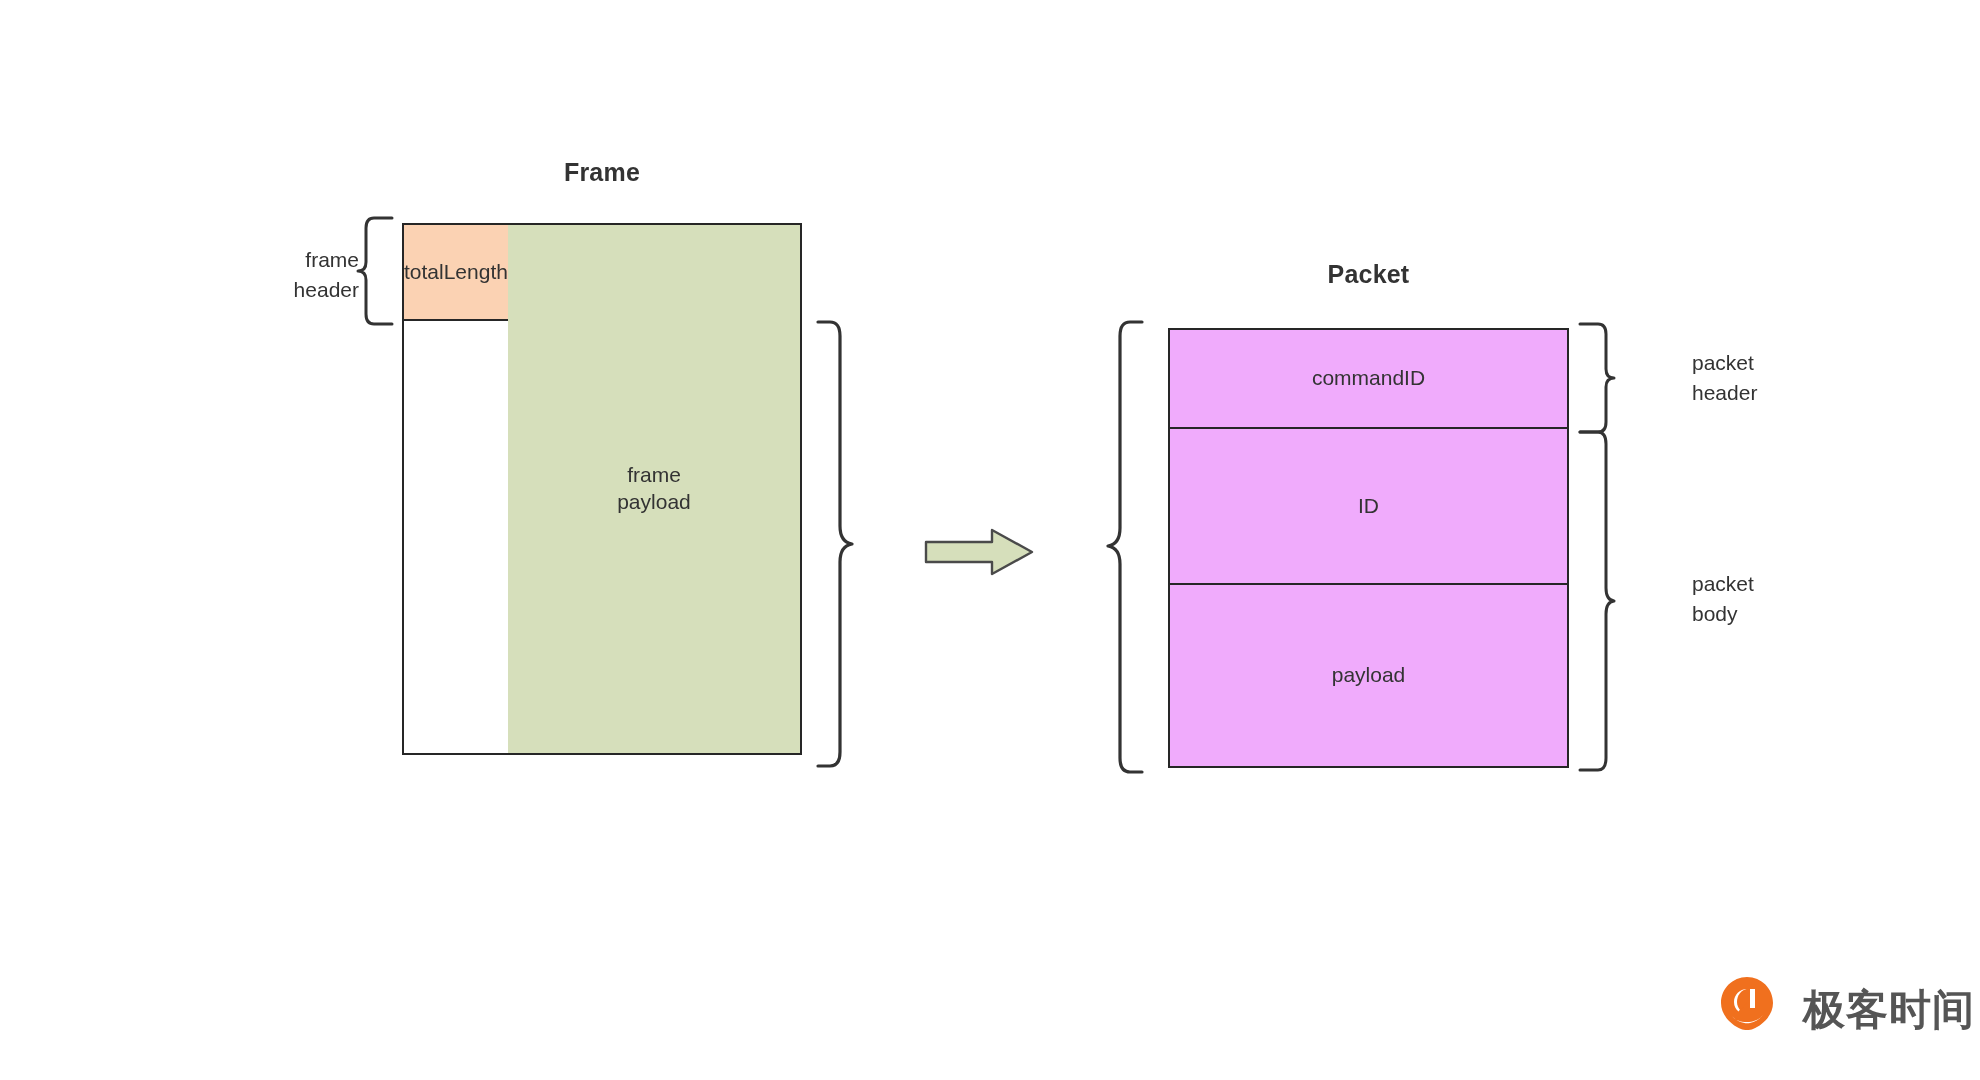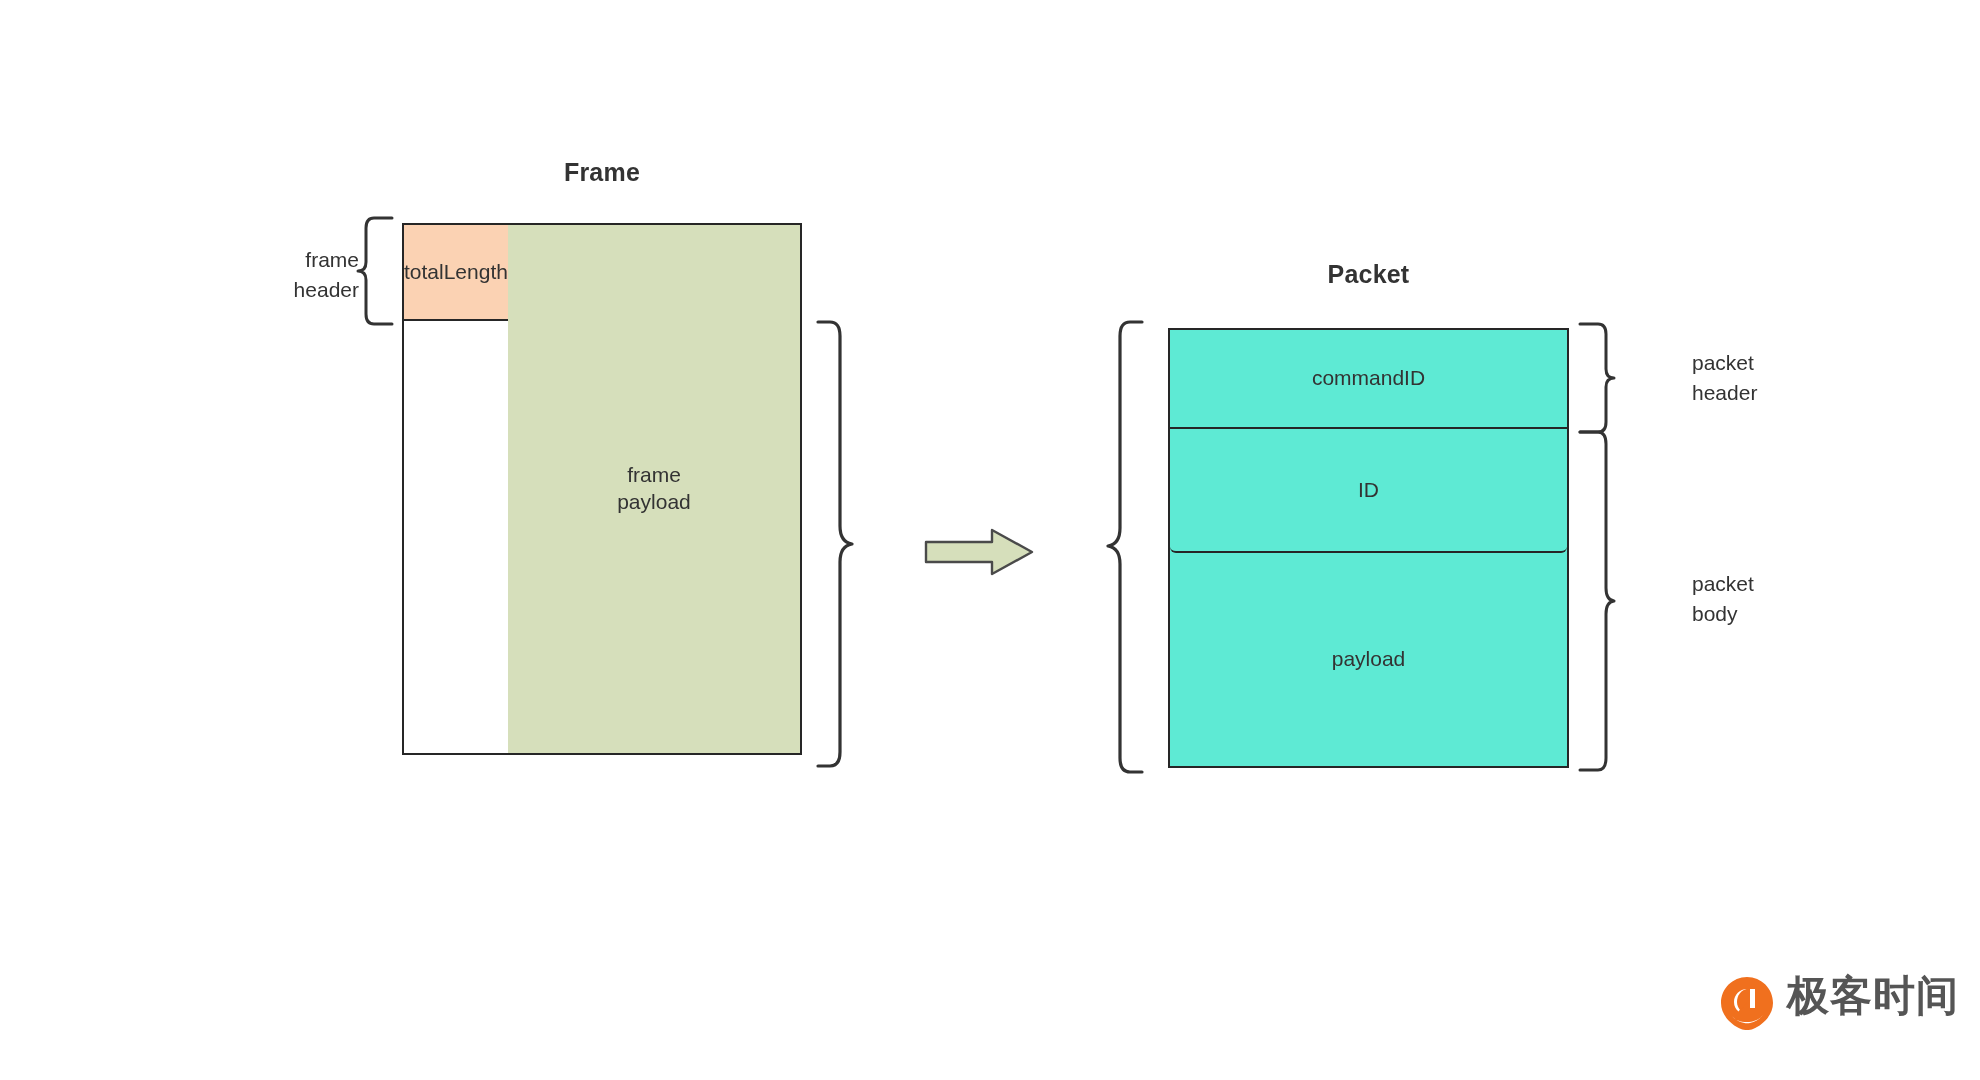--- a/index.html
+++ b/index.html
@@ -79,33 +79,33 @@
   #packet-box {
     position: absolute;
     left: 1152px;
     top: 328px;
     width: 401px;
     height: 440px;
     border: 2px solid #262626;
     box-sizing: border-box;
     display: flex;
     flex-direction: column;
-    background: #5eead4;
+    background: #f0abfc;
   }
   #packet-cmd-cell {
     height: 99px;
     border-bottom: 2px solid #262626;
     box-sizing: border-box;
     display: flex; align-items: center; justify-content: center;
   }
   #packet-id-cell {
-    height: 124px;
+    height: 156px;
     border-bottom: 2px solid #262626;
     box-sizing: border-box;
-    display: flex; align-items: center; justify-content: center; border-radius: 6px;
+    display: flex; align-items: center; justify-content: center;
   }
   #packet-payload-cell {
     flex: 1;
     display: flex; align-items: center; justify-content: center;
   }
 
   
   .bracket-label {
     position: absolute;
     font-size: 21px;
@@ -116,22 +116,22 @@
   #frame-header-label { left: 213px; top: 245px; width: 130px; text-align: right; }
   #packet-header-label { left: 1676px; top: 348px; text-align: left; }
   #packet-body-label  { left: 1676px; top: 569px; text-align: left; }
 
   
   #logo {
     position: absolute;
     left: 1703px;
     top: 975px;
     display: flex;
-    align-items: flex-start;
-    gap: 12px;
+    align-items: flex-end;
+    gap: 28px;
   }
   #logo-text {
     font-family: "DejaVu Sans", sans-serif;
     font-size: 42px;
     font-weight: bold;
     color: #555555;
     letter-spacing: 1px;
     line-height: 1;
   }
 </style>

